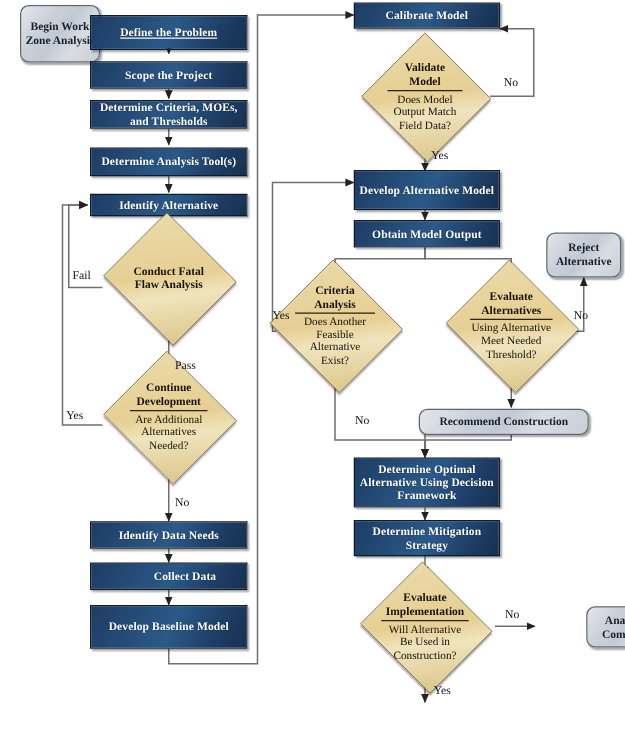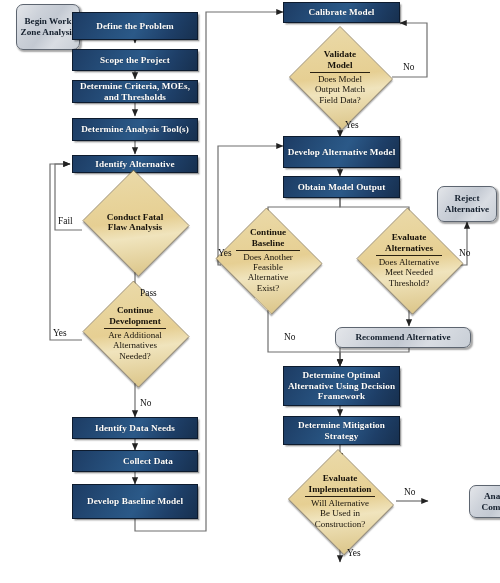--- a/index.html
+++ b/index.html
@@ -95,21 +95,21 @@
       <path d="M409,348 L409,352 L340,352 L340,366"></path>
 
       <path d="M396,501 L428,501"></path>
     </g>
   </svg>
 
   <div class="node term" style="left:16px;top:4px;width:64px;height:46px;">
     <span>Begin Work Zone Analysis</span>
   </div>
 
-  <div class="node proc" style="left:72px;top:12px;width:126px;height:28px;">
+  <div class="node proc" style="left:72px;top:12px;width:126px;height:28px;text-decoration:underline;">
     <span>Define the Problem</span>
   </div>
 
   <div class="node proc" style="left:72px;top:49px;width:126px;height:22px;">
     <span>Scope the Project</span>
   </div>
 
   <div class="node proc" style="left:72px;top:80px;width:126px;height:23px;">
     <span>Determine Criteria, MOEs, and Thresholds</span>
   </div>
@@ -167,41 +167,41 @@
     <span>Develop Alternative Model</span>
   </div>
 
   <div class="node proc" style="left:283px;top:176px;width:117px;height:22px;">
     <span>Obtain Model Output</span>
   </div>
 
   <div class="dec" style="left:213px;top:210px;width:110px;height:100px;">
     <div class="dshape"></div>
     <div class="dtext">
-      <div class="dhead" style="width:56px;">Continue Baseline</div>
+      <div class="dhead" style="width:56px;">Criteria Analysis</div>
       <div class="drule" style="width:64px;"></div>
       <div class="dq" style="width:62px;">Does Another Feasible Alternative Exist?</div>
     </div>
   </div>
 
   <div class="dec" style="left:354px;top:210px;width:110px;height:100px;">
     <div class="dshape"></div>
     <div class="dtext">
       <div class="dhead" style="width:58px;">Evaluate Alternatives</div>
       <div class="drule" style="width:66px;"></div>
-      <div class="dq" style="width:64px;">Does Alternative Meet Needed Threshold?</div>
+      <div class="dq" style="width:64px;">Using Alternative Meet Needed Threshold?</div>
     </div>
   </div>
 
   <div class="node term" style="left:437px;top:186px;width:60px;height:36px;">
     <span>Reject Alternative</span>
   </div>
 
   <div class="node term" style="left:335px;top:327px;width:136px;height:21px;">
-    <span>Recommend Alternative</span>
+    <span>Recommend Construction</span>
   </div>
 
   <div class="node proc" style="left:283px;top:366px;width:117px;height:40px;">
     <span>Determine Optimal Alternative Using Decision Framework</span>
   </div>
 
   <div class="node proc" style="left:283px;top:416px;width:117px;height:29px;">
     <span>Determine Mitigation Strategy</span>
   </div>
 

